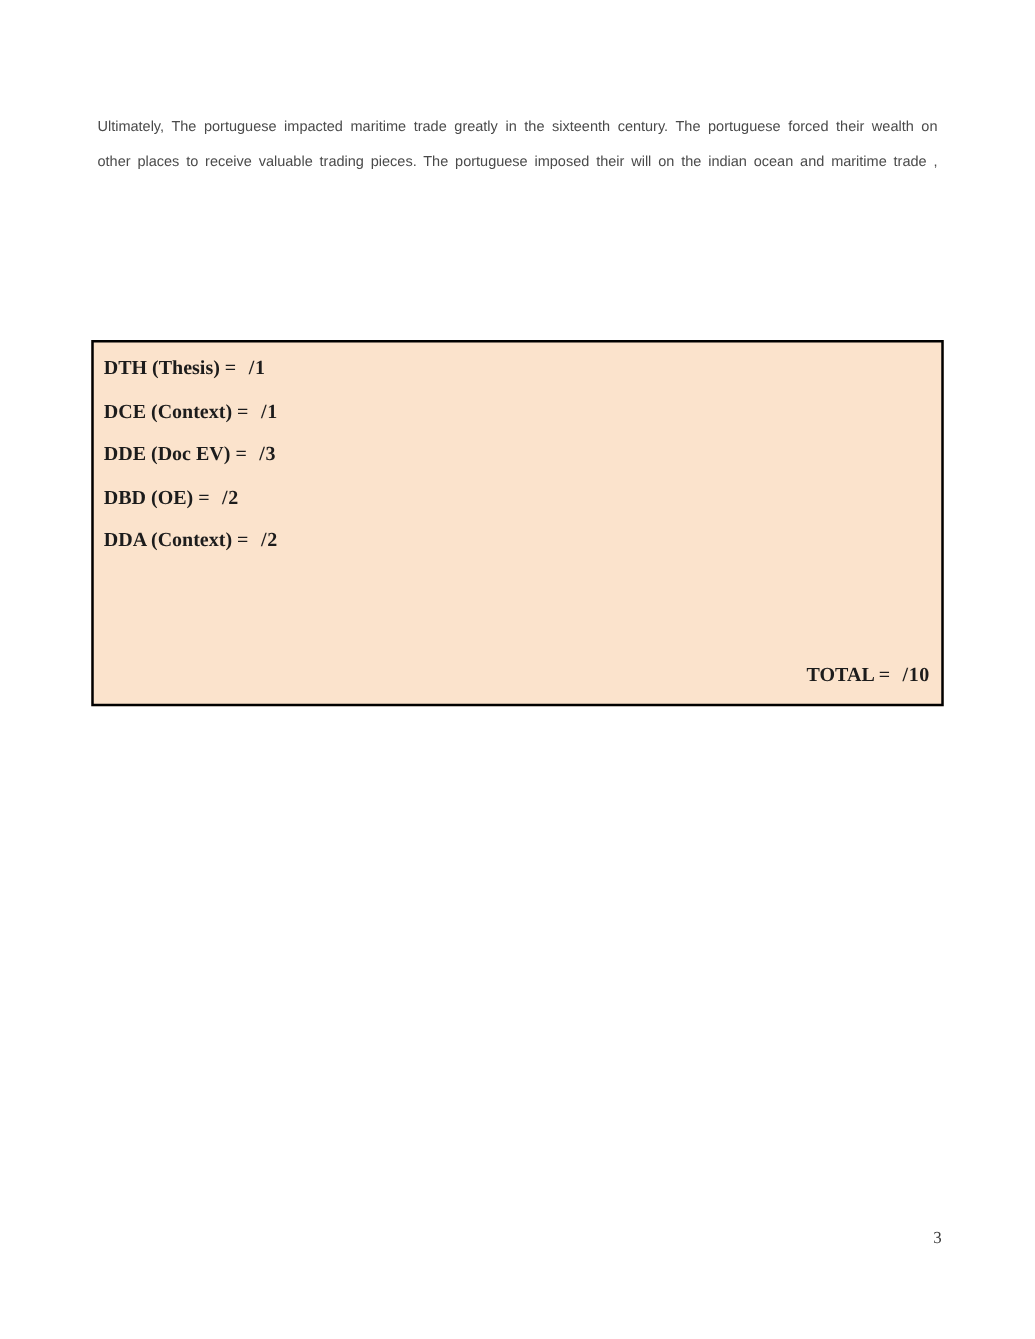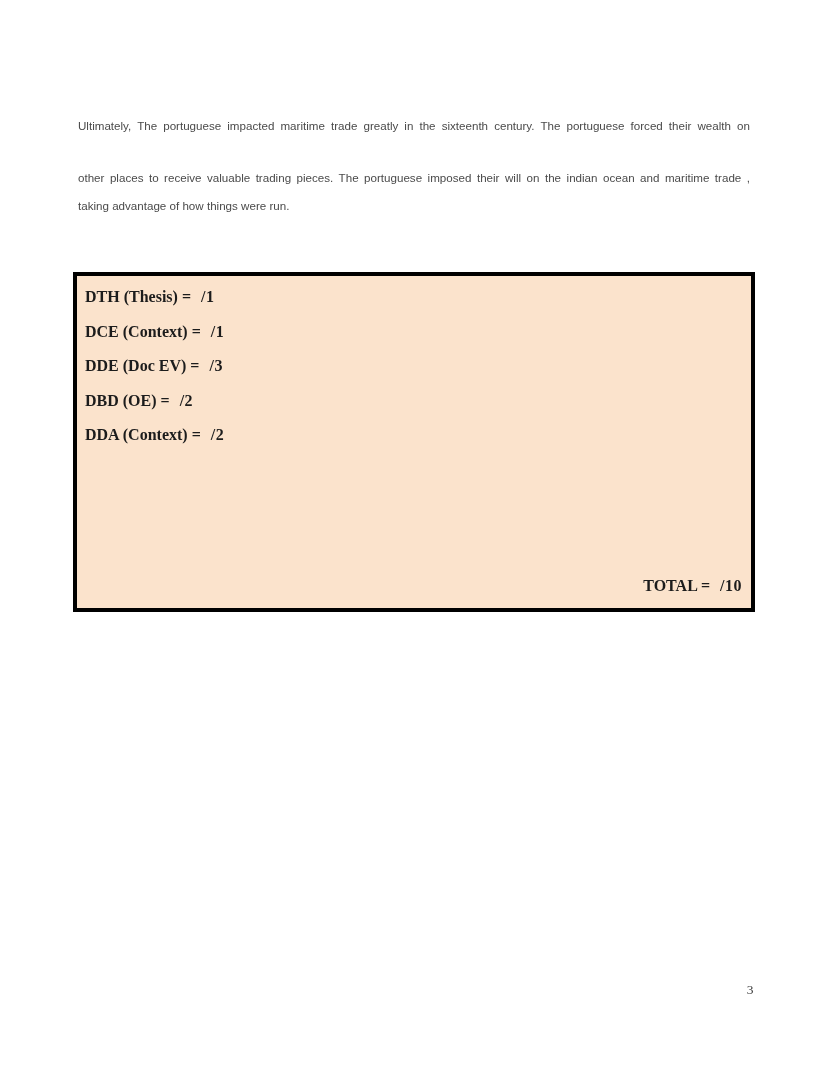--- a/index.html
+++ b/index.html
@@ -26,31 +26,30 @@
   }
   .essay .line {
     height: 28px;
     line-height: 28px;
     white-space: nowrap;
   }
   .essay .line.j {
     text-align: justify;
     text-align-last: justify;
     white-space: normal;
-    margin-top: 24px;
   }
   
   .rubric-box {
     position: absolute;
     left: 73px;
     top: 272px;
     width: 682px;
-    height: 340px;
+    height: 293px;
     background: #fbe3cc;
-    border: 4px solid #000000;
+    border: 2px solid #000000;
     box-sizing: border-box;
     font-family: "Liberation Serif", "DejaVu Serif", serif;
     font-weight: bold;
     color: #1c1c1c;
     font-size: 16px;
   }
   .rubric-items {
     position: absolute;
     left: 8px;
     top: 4px;
@@ -83,21 +82,20 @@
     font-size: 13.5px;
     color: #3a3a3a;
   }
 </style>
 </head>
 <body>
 
 <div class="essay">
   <div class="line j">Ultimately, The portuguese impacted maritime trade greatly in the sixteenth century. The portuguese forced their wealth on</div>
   <div class="line j">other places to receive valuable trading pieces. The portuguese imposed their will on the indian ocean and maritime trade ,</div>
-  <div class="line">taking advantage of how things were run.</div>
 </div>
 
 <div class="rubric-box">
   <div class="rubric-items">
     <div class="rubric-row">
       <span>DTH (Thesis) =</span><span class="score">/1</span>
     </div>
     <div class="rubric-row">
       <span>DCE (Context) =</span><span class="score">/1</span>
     </div>

